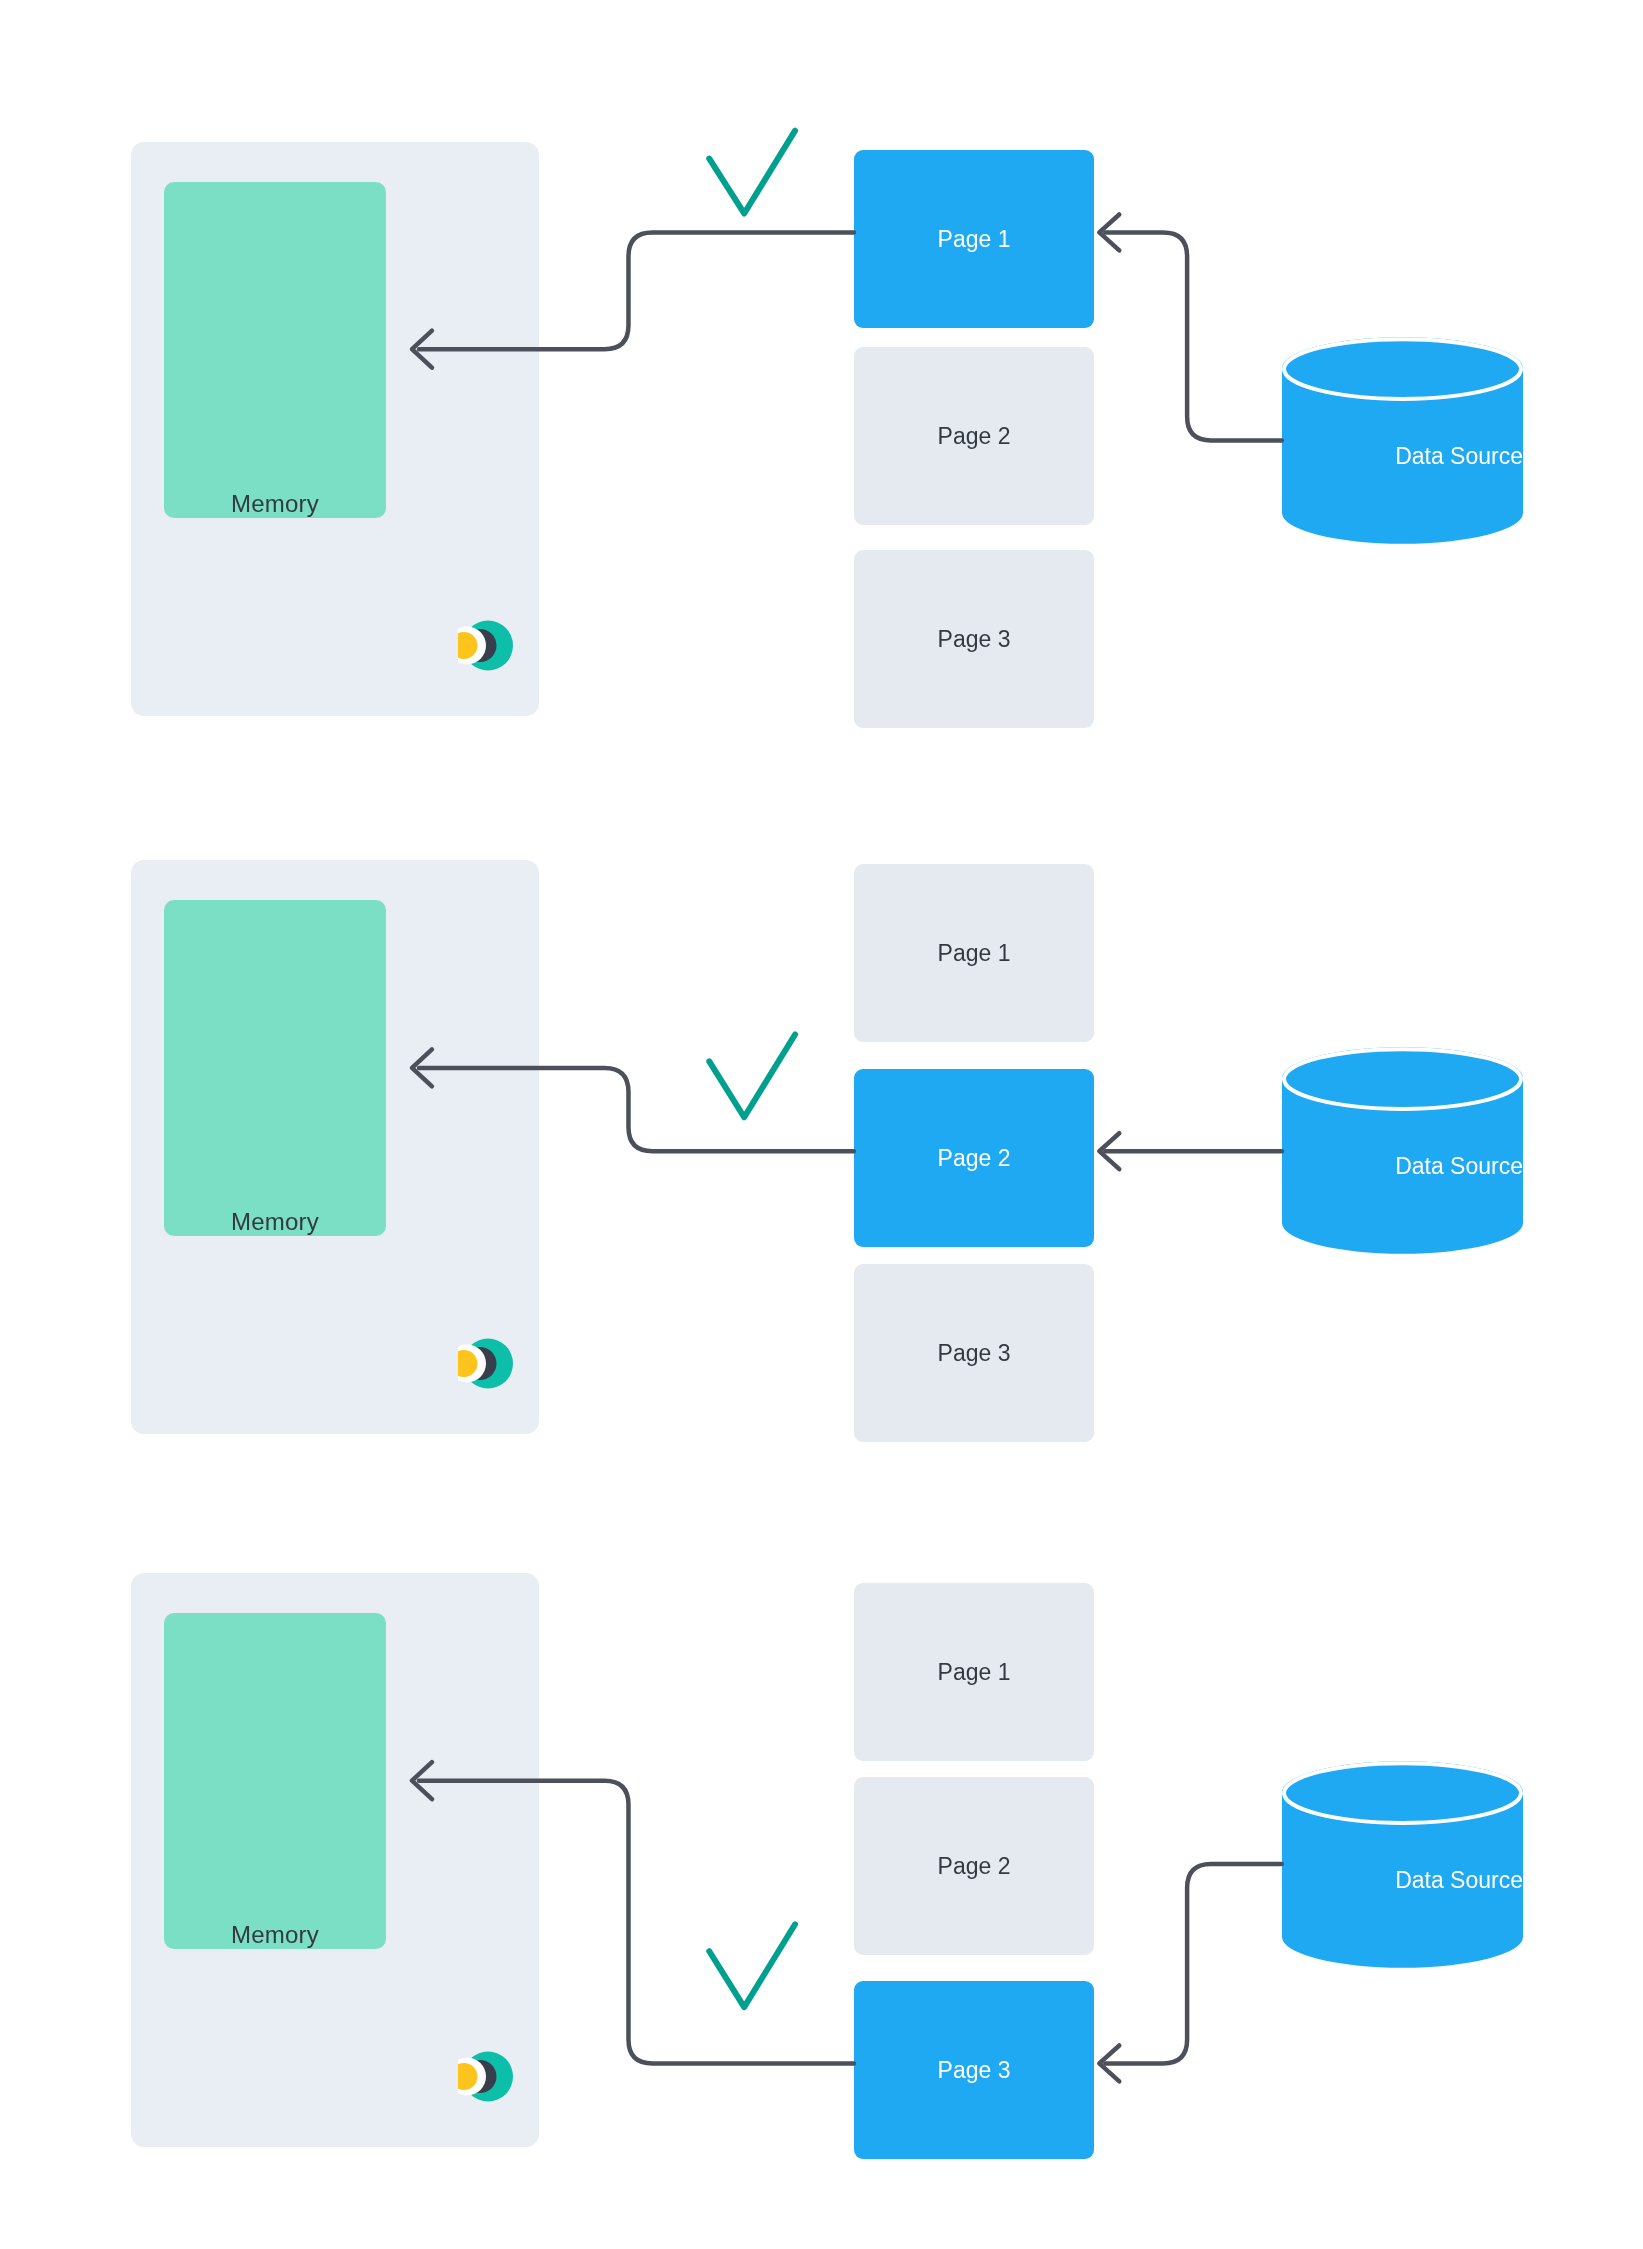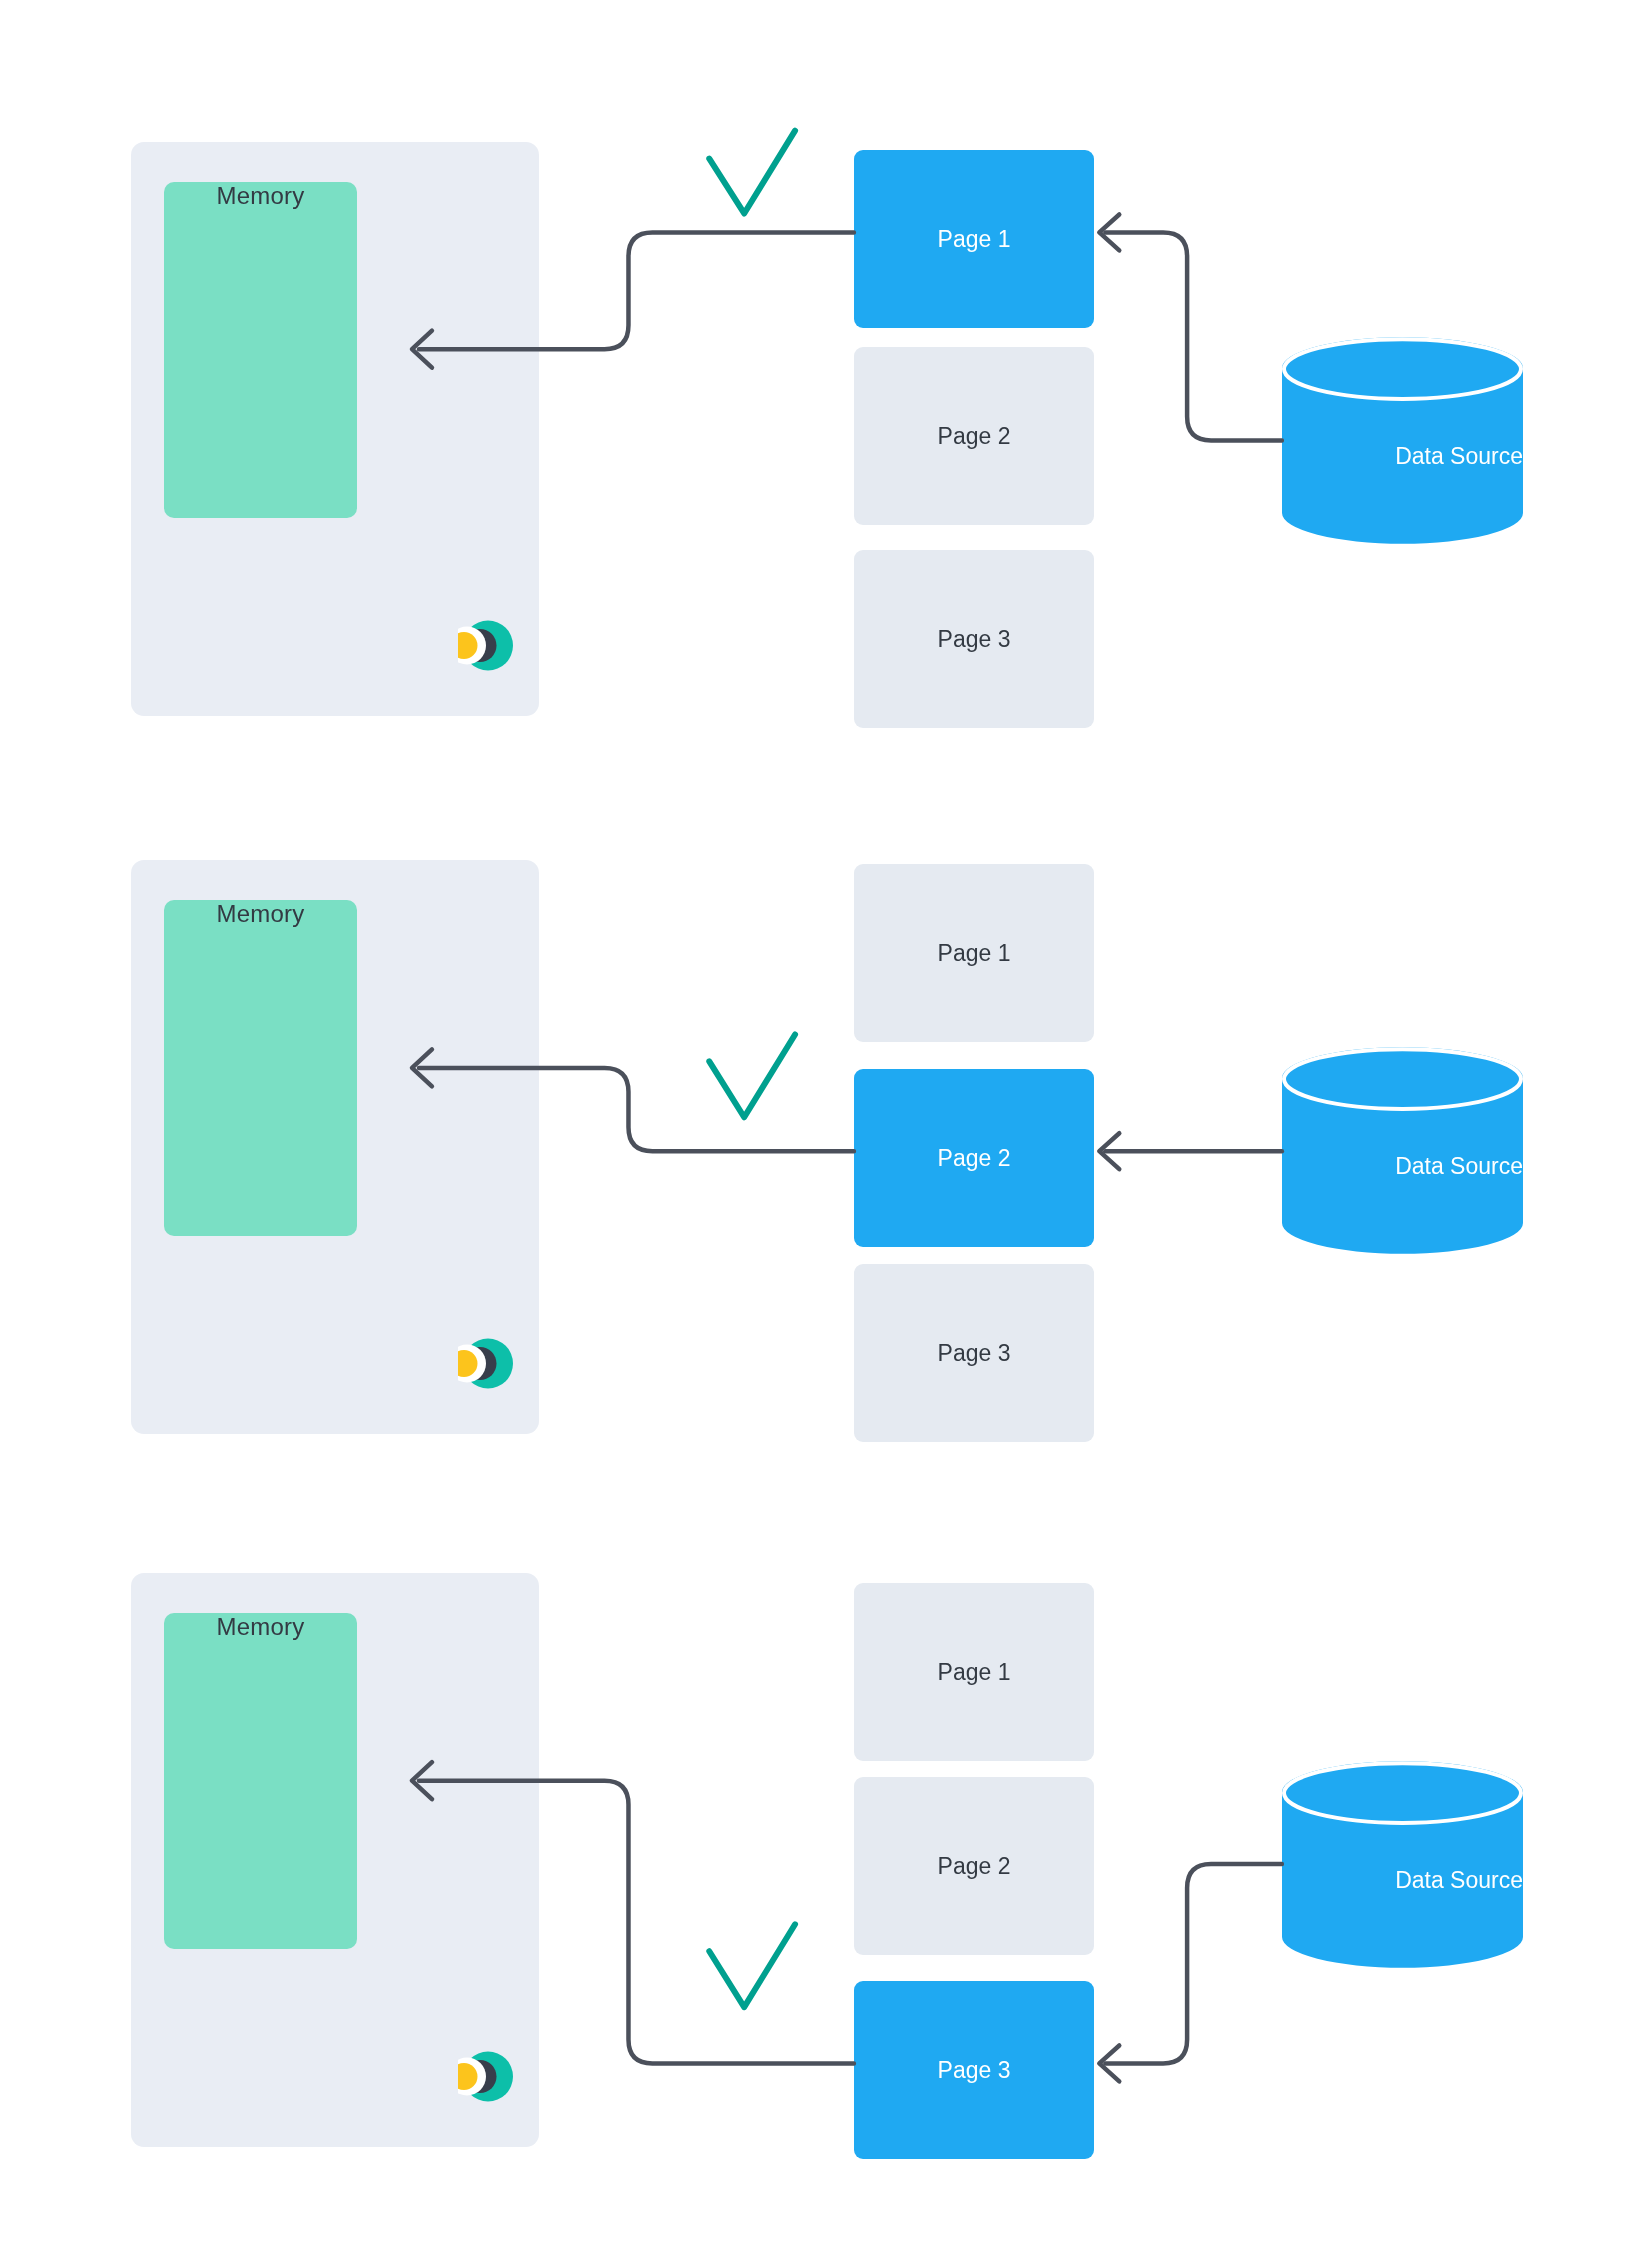--- a/index.html
+++ b/index.html
@@ -13,22 +13,22 @@
     --logo-dark:#383E4B;
     --logo-yellow:#FCC41C;
     --text-dark:#333A43;
     --text-light:#FFFFFF;
   }
   html,body{margin:0;padding:0;background:#FFFFFF;}
   body{font-family:"Liberation Sans", sans-serif;}
   .canvas{position:relative;width:1644px;height:2250px;background:#FFFFFF;overflow:hidden;}
 
   .panel{position:absolute;left:131px;width:408px;height:574px;background:var(--panel-bg);border-radius:13px;}
-  .memory{position:absolute;left:33px;top:40px;width:193px;height:336px;background:var(--memory-teal);border-radius:10px;
-          display:flex;align-items:flex-start;justify-content:center;}
+  .memory{position:absolute;left:33px;top:40px;width:222px;height:336px;background:var(--memory-teal);border-radius:10px;
+          display:flex;align-items:flex-end;justify-content:center;}
   .memory span{font-size:24px;color:var(--text-dark);letter-spacing:0.2px;}
   .logo{position:absolute;left:327px;top:476px;width:55px;height:55px;}
 
   .page{position:absolute;left:854px;width:240px;height:178px;background:var(--page-bg);border-radius:9px;
         display:flex;align-items:center;justify-content:center;}
   .page span{font-size:23px;color:var(--text-dark);}
   .page.active{background:var(--accent-blue);}
   .page.active span{color:var(--text-light);}
 
   .datasource{position:absolute;left:1282px;width:241px;height:207px;}

